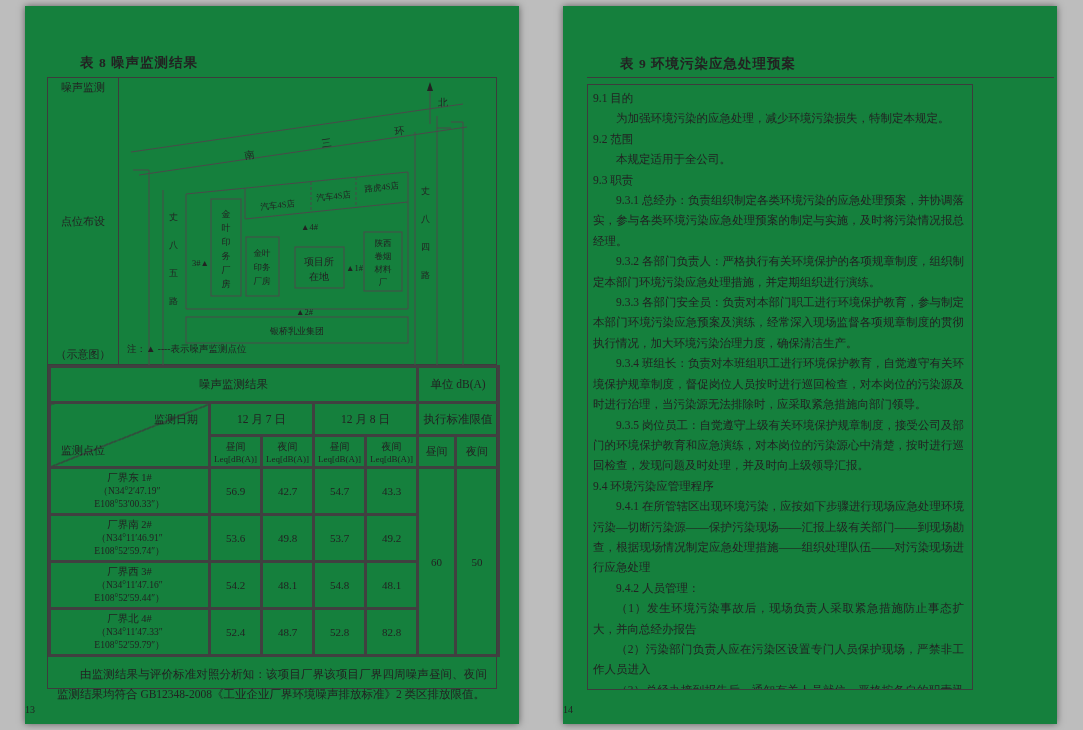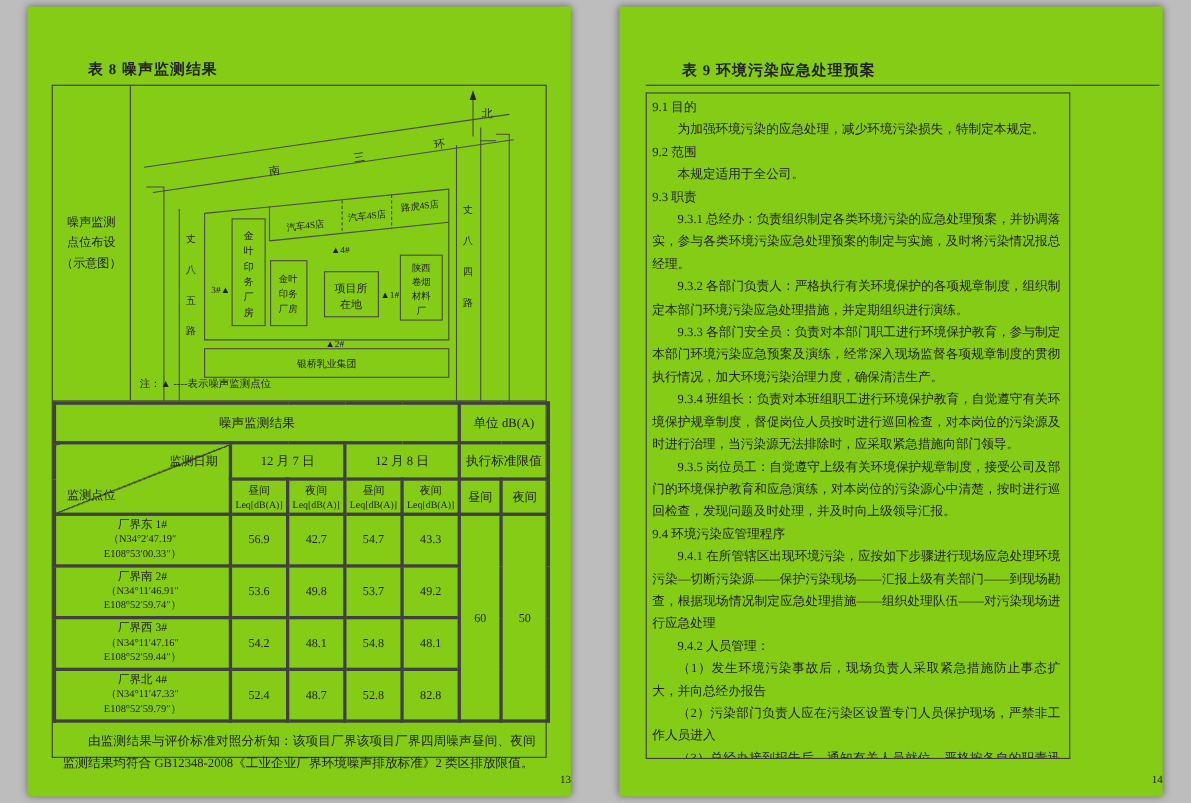--- a/index.html
+++ b/index.html
@@ -6,43 +6,43 @@
   body{
     width:1083px;height:730px;
     background:#bdbdbd;
     font-family:"Liberation Serif","DejaVu Serif",serif;
     color:#222;
     position:relative;
     overflow:hidden;
   }
   .page{
     position:absolute;top:6px;width:494px;height:718px;
-    background:#84cc16;
+    background:#15803d;
     box-shadow:0 0 7px rgba(0,0,0,.5);
   }
   .page-left{left:25px;}
   .page-right{left:563px;}
   .doc-title{
     position:absolute;font-size:13.5px;font-weight:bold;letter-spacing:1px;
   }
   .page-left .doc-title{left:55px;top:48px;}
   .page-right .doc-title{left:57px;top:49px;}
   .page-num{
     position:absolute;top:698px;left:0;width:100%;
-    text-align:right;font-size:10px;
+    text-align:left;font-size:10px;
   }
   
   .big-box{
     position:absolute;left:22px;top:71px;width:450px;height:612px;
     border:1px solid #3c3c3c;box-sizing:border-box;
   }
   .map-row{display:flex;height:287px;border-bottom:1px solid #3c3c3c;box-sizing:border-box;}
   .map-row-header{
     width:73px;border-right:1px solid #3c3c3c;box-sizing:border-box;
-    display:flex;flex-direction:column;justify-content:center;align-items:center;
+    display:flex;flex-direction:column;justify-content:space-between;align-items:center;
     font-size:11px;line-height:19px;
   }
   .map-cell{width:377px;position:relative;}
   .map-cell svg{display:block;}
   svg text{fill:#222;font-family:inherit;}
   svg .ln{stroke:#4a4a4a;stroke-width:1;fill:none;}
   svg .dash{stroke:#4a4a4a;stroke-width:1;fill:none;stroke-dasharray:3,2;}
   svg .bx{stroke:#4a4a4a;stroke-width:1;fill:none;}
   svg .tri{fill:#222;stroke:none;}
   

